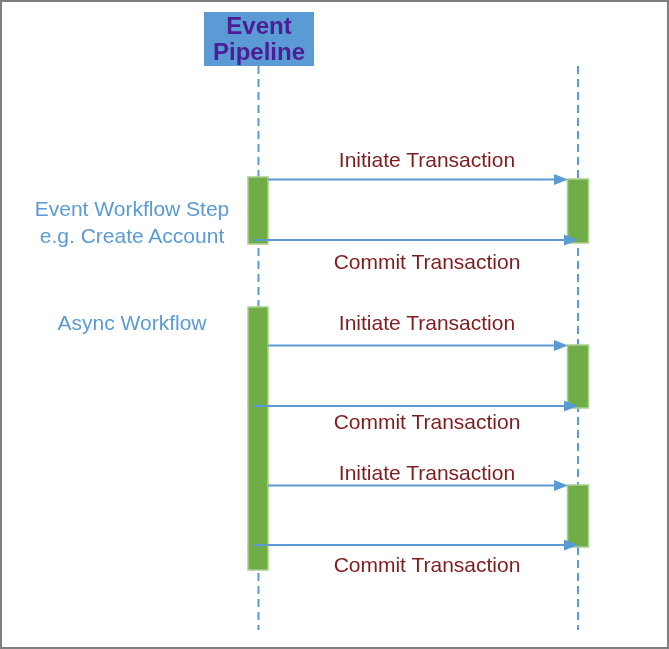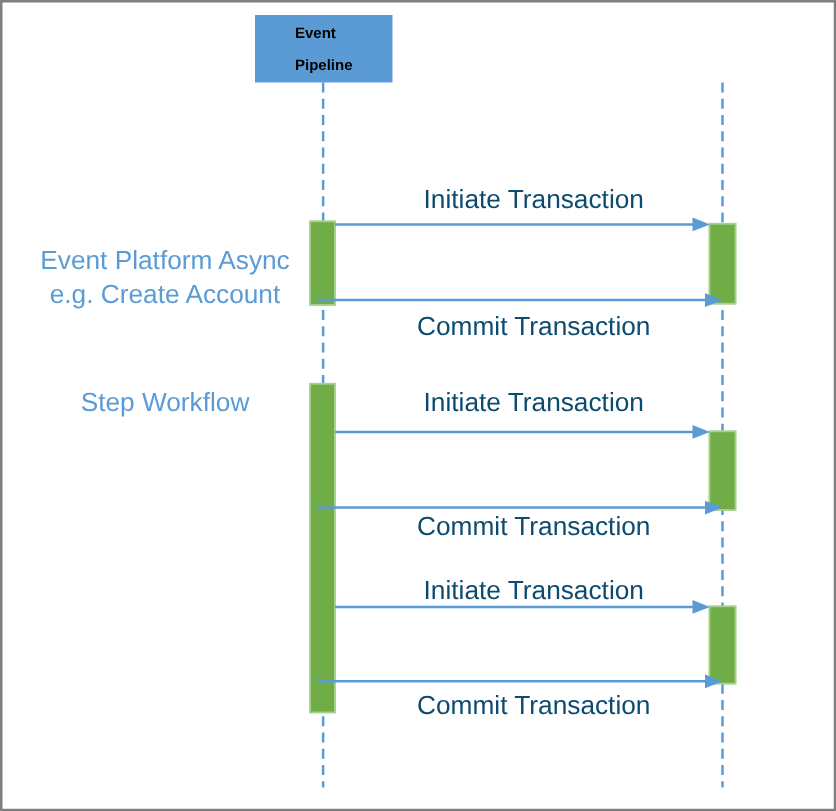--- a/index.html
+++ b/index.html
@@ -20,37 +20,38 @@
   .layer {
     position: absolute;
     left: 0;
     top: 0;
     width: 669px;
     height: 649px;
   }
   .participant {
     position: absolute;
     background: #5b9bd5;
-    color: #000000;
+    color: #4c1d95;
     font-weight: bold;
-    font-size: 12px;
+    font-size: 24px;
     line-height: 26px;
     display: flex;
     align-items: center;
     justify-content: center;
+    text-align: center;
     white-space: pre-line;
   }
   .participant.p1 { left: 202px; top: 10px; width: 110px; height: 54px; }
   .participant.p2 { left: 493px; top: 10px; width: 170px; height: 54px; }
   .msg-label {
     position: absolute;
     left: 265px;
     width: 320px;
     text-align: center;
-    color: #0c4a6e;
+    color: #7f1d1d;
     font-size: 21px;
     line-height: 26px;
     white-space: nowrap;
   }
   .annotation {
     position: absolute;
     left: 10px;
     width: 240px;
     text-align: center;
     color: #5b9bd5;
@@ -112,17 +113,17 @@
   <div class="participant p1">Event
 Pipeline</div>
 
   <div class="msg-label m1">Initiate Transaction</div>
   <div class="msg-label m2">Commit Transaction</div>
   <div class="msg-label m3">Initiate Transaction</div>
   <div class="msg-label m4">Commit Transaction</div>
   <div class="msg-label m5">Initiate Transaction</div>
   <div class="msg-label m6">Commit Transaction</div>
 
-  <div class="annotation ann1">Event Platform Async
+  <div class="annotation ann1">Event Workflow Step
 e.g. Create Account</div>
-  <div class="annotation ann2">Step Workflow</div>
+  <div class="annotation ann2">Async Workflow</div>
 
 </div>
 
 </body></html>

